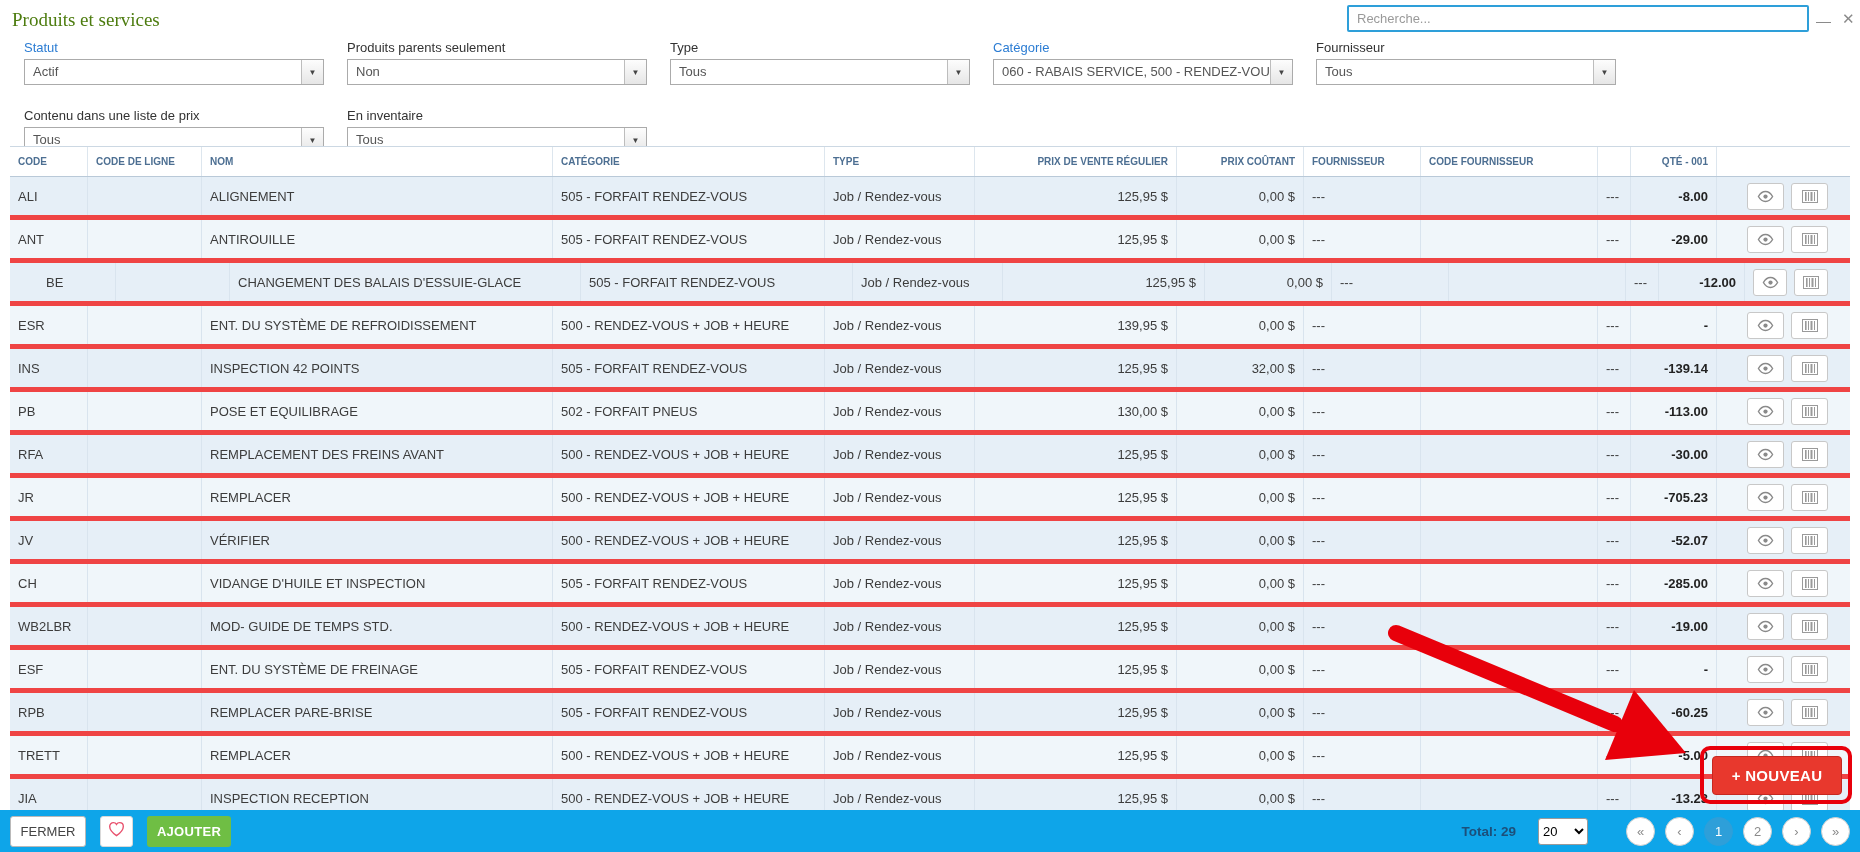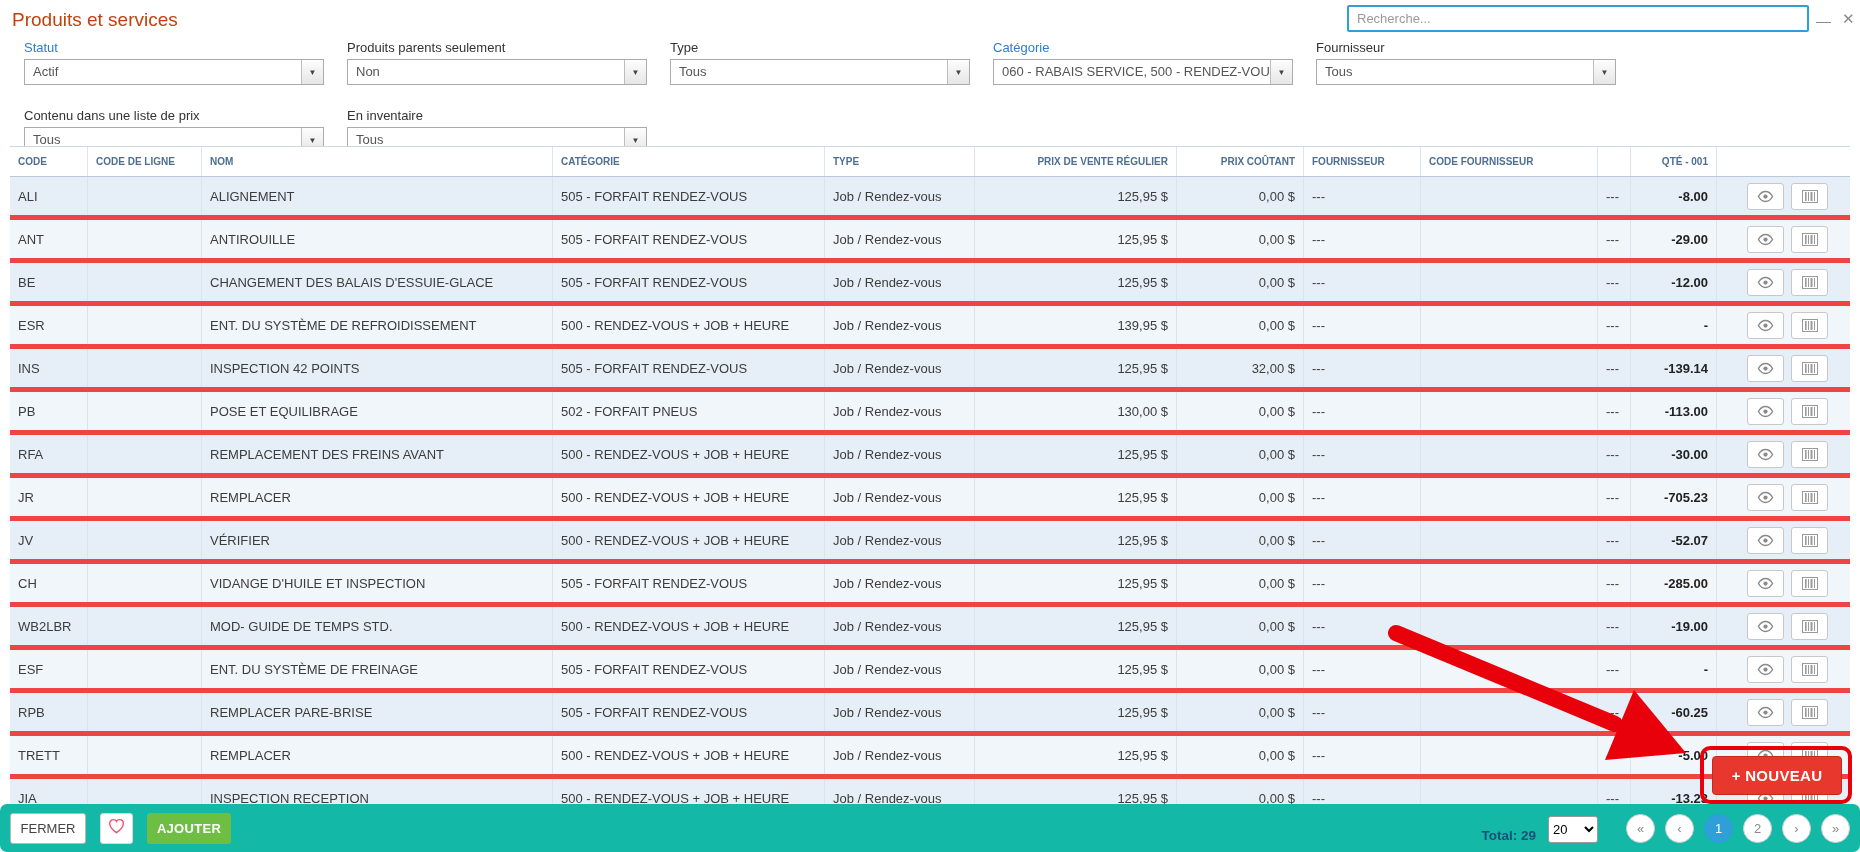--- a/index.html
+++ b/index.html
@@ -2,21 +2,21 @@
 <html style="--accent: #2e9fd9; --label_blue: #2b7cd3; --green: #6fbe44; --red: #e8382d; --annotation_red: #e8000b; --row_odd: #e6eff7; --row_even: #f0f6fa; --header_text: #4d6f92; --total_color: #1c4f7a;"><head>
 <meta charset="utf-8">
 <style>
   html,body{margin:0;padding:0;}
   body{
     width:1860px;height:852px;position:relative;overflow:hidden;
     background:#ffffff;font-family:"Liberation Sans",sans-serif;
     -webkit-font-smoothing:antialiased;
   }
   
-  #page-title{position:absolute;left:12px;top:9px;font-size:19px;color:#c2410c;}
+  #page-title{position:absolute;left:12px;top:9px;font-size:19px;color:#4d7c0f;font-family:Liberation Serif, serif;}
   #search-input{
     position:absolute;left:1347px;top:5px;width:462px;height:27px;box-sizing:border-box;
     border:2px solid var(--accent,#2e9fd9);border-radius:2px;padding:0 8px;font-size:13px;color:#444;
     font-family:"Liberation Sans",sans-serif;outline:none;
   }
   #search-input::placeholder{color:#9a9a9a;}
   .win-ctl{position:absolute;color:#8a8a8a;font-size:15px;line-height:15px;cursor:pointer;}
   #win-min{left:1816px;top:13px;}
   #win-close{left:1842px;top:11px;}
   
@@ -50,27 +50,27 @@
   }
   .td.right{justify-content:flex-end;}
   .td.qty{font-weight:bold;color:#222;}
   .td.icons-cell{justify-content:flex-end;gap:7px;padding-right:22px;border-right:none;}
   .ibtn{
     width:37px;height:27px;background:#fff;border:1px solid #c8c8c8;border-radius:3px;
     display:flex;align-items:center;justify-content:center;padding:0;cursor:pointer;
   }
   .ibtn span{display:flex;align-items:center;justify-content:center;}
   
-  #footer{position:absolute;left:0;bottom:0;width:1860px;height:48px;background:#14b8a6;z-index:5;display:flex;align-items:center;border-radius:7px;}
+  #footer{position:absolute;left:0;bottom:0;width:1860px;height:42px;background:#0ea5e9;z-index:5;display:flex;align-items:center;}
   #footer .left{display:flex;align-items:center;gap:14px;margin-left:10px;}
   .btn{height:31px;box-sizing:border-box;border-radius:3px;font-size:13px;cursor:pointer;font-family:"Liberation Sans",sans-serif;}
   #fermer-btn{width:76px;background:#fff;border:1px solid #b9b9b9;color:#444;}
   #heart-btn{width:33px;background:#fff;border:1px solid #d9d9d9;display:flex;align-items:center;justify-content:center;}
   #ajouter-btn{width:84px;background:var(--green,#6fbe44);border:none;color:#fff;font-weight:bold;letter-spacing:.3px;}
-  #footer .right{display:flex;align-items:flex-end;margin-left:auto;margin-right:10px;}
+  #footer .right{display:flex;align-items:center;margin-left:auto;margin-right:10px;gap:10px;}
   #total-label{font-size:13.5px;font-weight:bold;color:var(--total_color,#1c4f7a);margin-right:12px;}
   #pagesize{height:27px;width:50px;font-size:13px;border:1px solid #9a9a9a;border-radius:3px;background:#fff;margin-right:28px;}
   .pbtn{
     width:29px;height:29px;border-radius:50%;border:1px solid #cfcfcf;background:#fff;color:#8a8a8a;
     font-size:13px;display:flex;align-items:center;justify-content:center;cursor:pointer;padding:0;
   }
   .pbtn.active{background:var(--accent,#2e9fd9);border-color:var(--accent,#2e9fd9);color:#fff;}
   
   #nouveau-btn{
     position:absolute;left:1712px;top:756px;width:130px;height:39px;z-index:10;
@@ -220,21 +220,21 @@
               <rect x="0.5" y="0.5" width="15" height="12" fill="none" stroke="#9a9a9a"></rect>
               <rect x="3" y="2" width="1.6" height="9" fill="#9a9a9a"></rect>
               <rect x="6" y="2" width="1" height="9" fill="#9a9a9a"></rect>
               <rect x="8.5" y="2" width="2" height="9" fill="#9a9a9a"></rect>
               <rect x="12" y="2" width="1" height="9" fill="#9a9a9a"></rect>
             </svg>
           </span>
         </button>
       </div>
     </div>
-    <div class="tr odd" style="grid-template-columns: 78px 114px 351px 272px 150px 202px 127px 117px 177px 33px 86px 1fr;">
+    <div class="tr odd" style="grid-template-columns: 78px 114px 351px 272px 150px 202px 127px 117px 177px 33px 86px 1fr; padding-left: 28px;">
       <div class="td">BE</div>
       <div class="td"></div>
       <div class="td">CHANGEMENT DES BALAIS D'ESSUIE-GLACE</div>
       <div class="td">505 - FORFAIT RENDEZ-VOUS</div>
       <div class="td">Job / Rendez-vous</div>
       <div class="td right">125,95 $</div>
       <div class="td right">0,00 $</div>
       <div class="td">---</div>
       <div class="td"></div>
       <div class="td">---</div>

